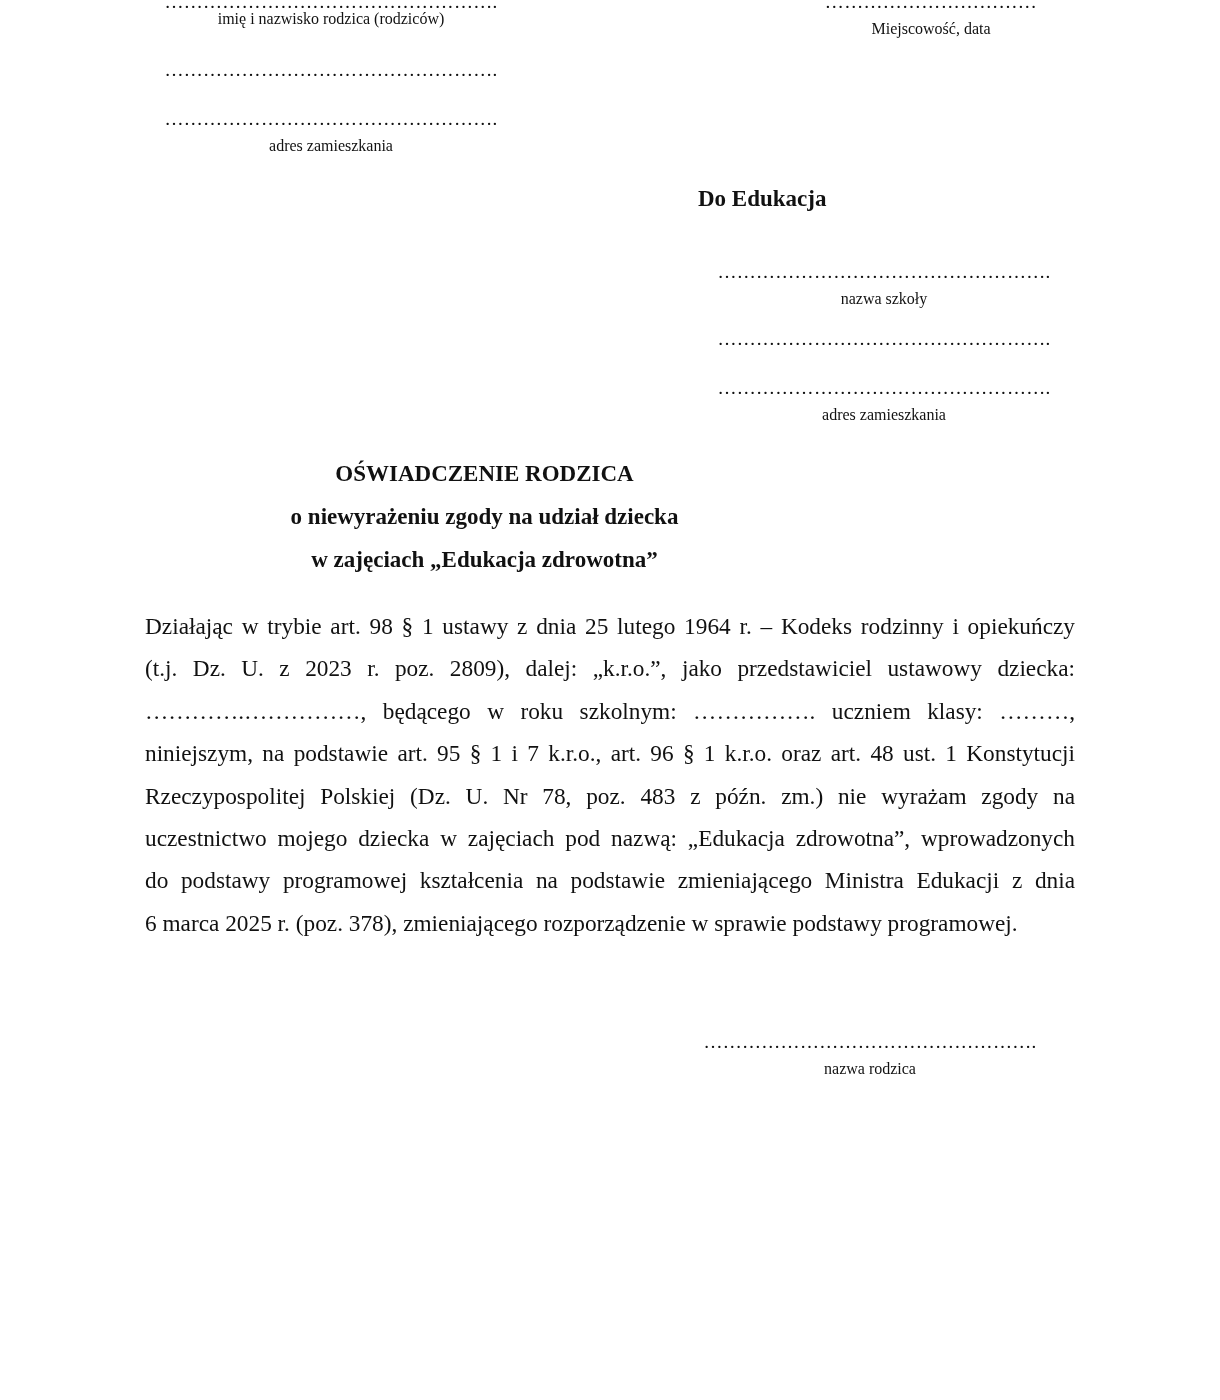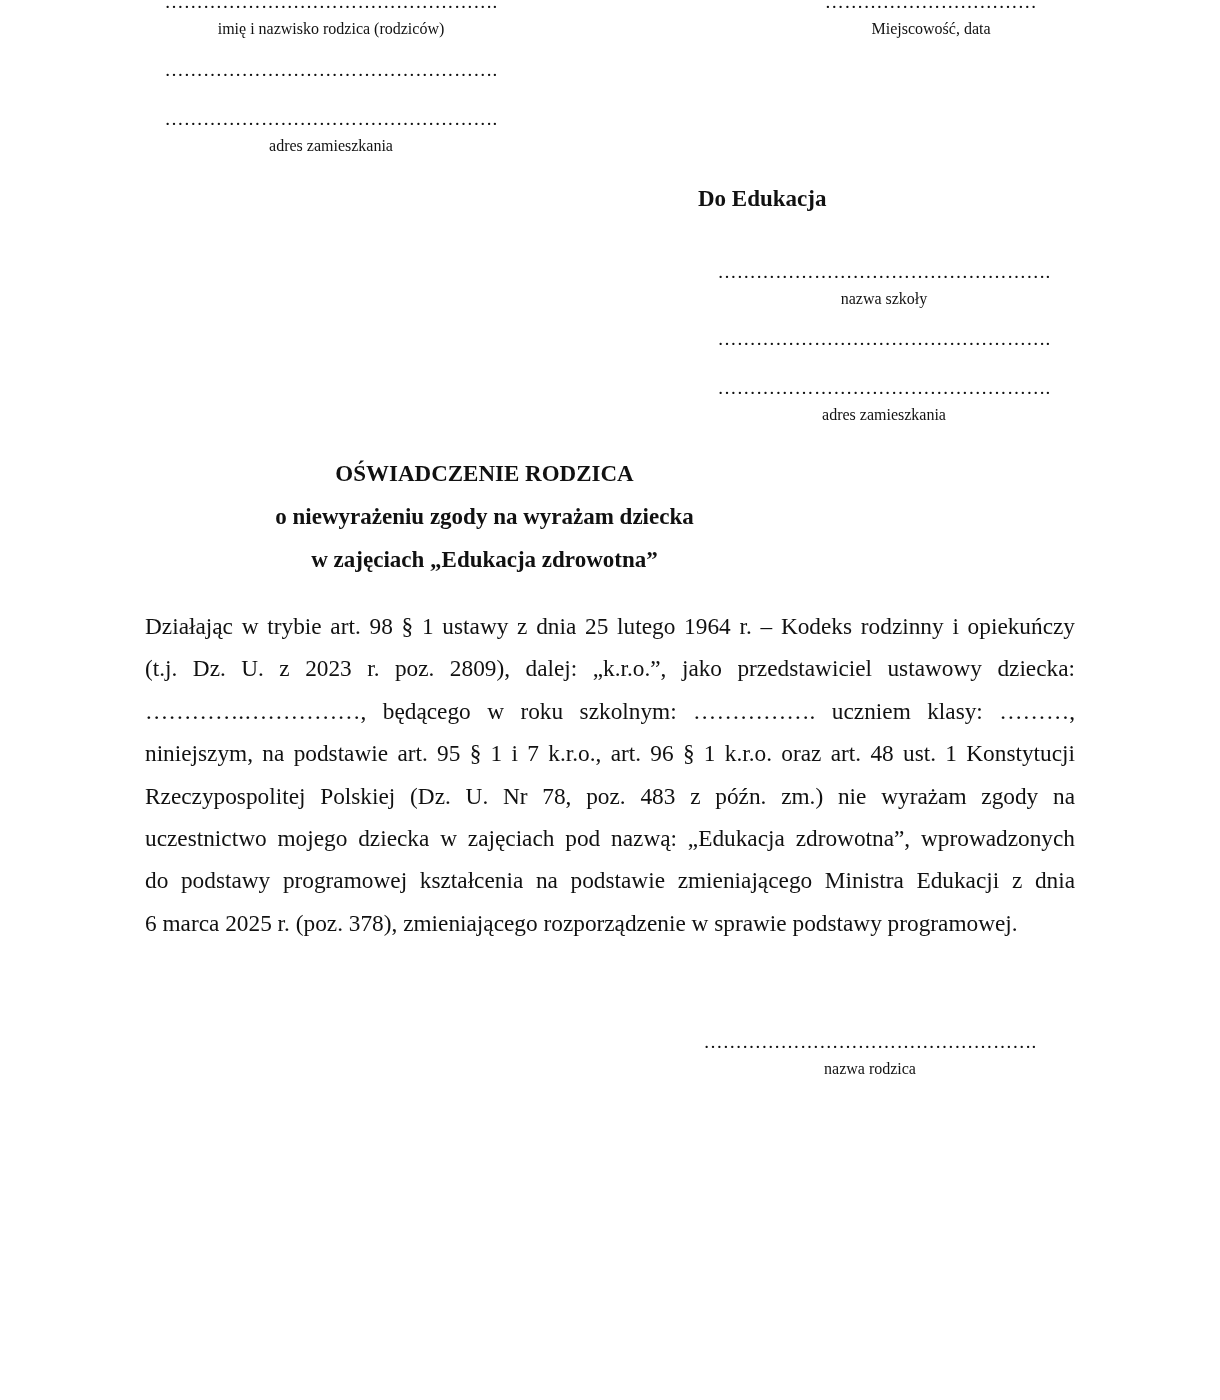--- a/index.html
+++ b/index.html
@@ -19,21 +19,21 @@
       font-size: 23.3px; line-height: 42.4px; text-align: justify;
     }
     .para .line { display: block; text-align: justify; text-align-last: justify; white-space: nowrap; }
     .para .line.last { text-align-last: left; }
   </style>
 </head>
 <body>
 
 <div class="block" style="left:145px; top:-8px; width:372px;">
   <div class="dots">…………………………………………….</div>
-  <div class="caption" style="margin-top:10px;">imię i nazwisko rodzica (rodziców)</div>
+  <div class="caption" style="margin-top:0;">imię i nazwisko rodzica (rodziców)</div>
 </div>
 
 <div class="block" style="left:145px; top:60px; width:372px;">
   <div class="dots">…………………………………………….</div>
   <div class="dots" style="margin-top:30px;">…………………………………………….</div>
   <div class="caption" style="margin-top:10px;">adres zamieszkania</div>
 </div>
 
 <div class="block" style="left:797px; top:-8px; width:268px;">
   <div class="dots">……………………………</div>
@@ -48,21 +48,21 @@
 </div>
 
 <div class="block" style="left:698px; top:329px; width:372px;">
   <div class="dots">…………………………………………….</div>
   <div class="dots" style="margin-top:30px;">…………………………………………….</div>
   <div class="caption" style="margin-top:10px;">adres zamieszkania</div>
 </div>
 
 <div class="title-wrap" style="top:452px;">
   <div class="title-line">OŚWIADCZENIE RODZICA</div>
-  <div class="title-line">o niewyrażeniu zgody na wyrażam dziecka</div>
+  <div class="title-line">o niewyrażeniu zgody na udział dziecka</div>
   <div class="title-line">w zajęciach „Edukacja zdrowotna”</div>
 </div>
 
 <div class="para" style="top:605px;">
   <span class="line">Działając w trybie art. 98 § 1 ustawy z dnia 25 lutego 1964 r. – Kodeks rodzinny i opiekuńczy</span>
   <span class="line">(t.j. Dz. U. z 2023 r. poz. 2809), dalej: „k.r.o.”, jako przedstawiciel ustawowy dziecka:</span>
   <span class="line">………….……………, będącego w roku szkolnym: ……………. uczniem klasy: ………,</span>
   <span class="line">niniejszym, na podstawie art. 95 § 1 i 7 k.r.o., art. 96 § 1 k.r.o. oraz art. 48 ust. 1 Konstytucji</span>
   <span class="line">Rzeczypospolitej Polskiej (Dz. U. Nr 78, poz. 483 z późn. zm.) nie wyrażam zgody na</span>
   <span class="line">uczestnictwo mojego dziecka w zajęciach pod nazwą: „Edukacja zdrowotna”, wprowadzonych</span>

